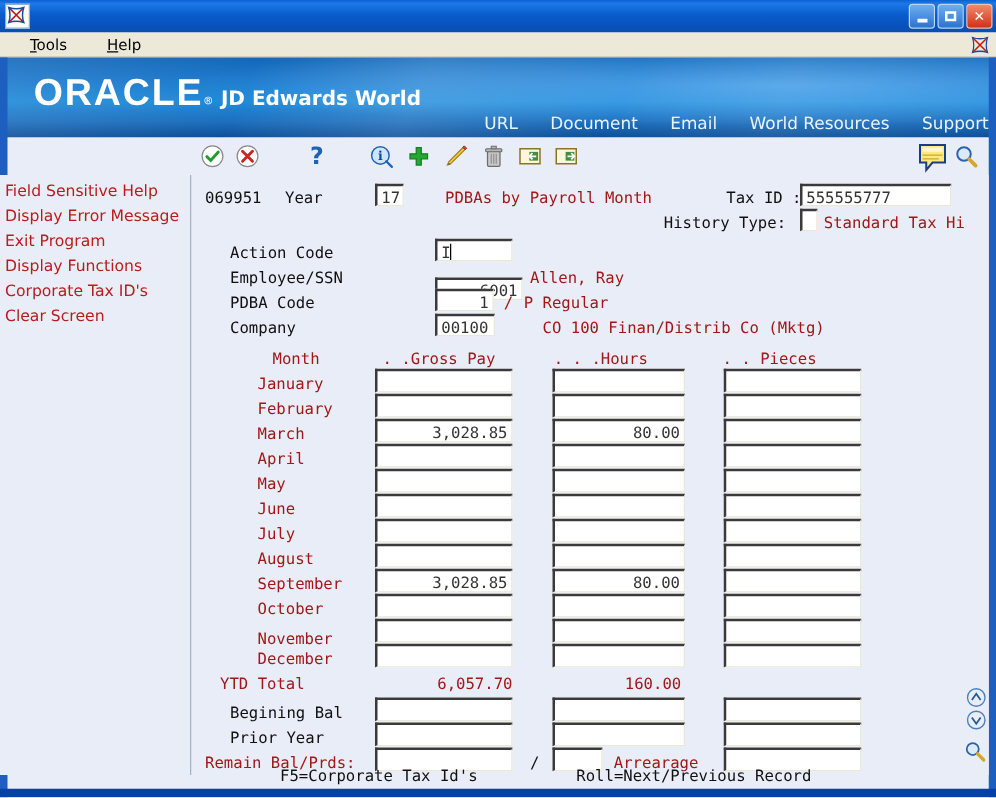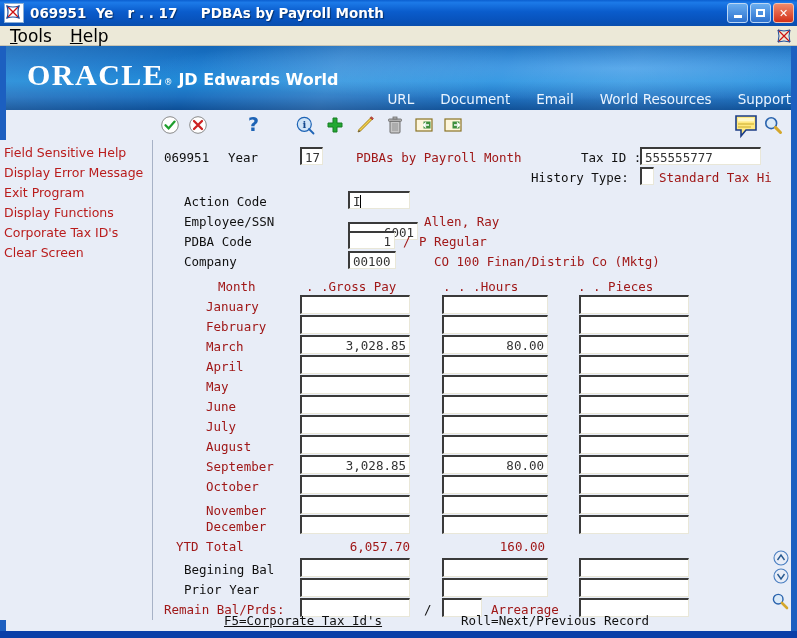--- a/index.html
+++ b/index.html
@@ -55,43 +55,43 @@
   
   .menubar {
     position: absolute; left: 0; top: 26px; width: 797px; height: 20px;
     background: #ece9d8;
     border-bottom: 1px solid #c9c5b4;
     box-sizing: border-box;
     display: flex; align-items: center;
   }
   .menuitem {
     font-family: "DejaVu Sans", sans-serif;
-    font-size: 17px; color: #000;
-    padding: 1px 8px; margin-left: 2px;
+    font-size: 12px; color: #000;
+    padding: 1px 8px; margin-left: 16px;
   }
   .menuitem u { text-decoration: underline; }
   .menu-right-ico { position: absolute; right: 5px; top: 2px; }
 
   
   .banner {
     position: absolute; left: 0; top: 46px; width: 797px; height: 64px;
     background:
       radial-gradient(ellipse at 78% 35%, rgba(120,195,255,0.55) 0%, rgba(120,195,255,0) 55%),
       linear-gradient(to bottom, #1467b8 0%, #1b79cc 30%, #1f8ad8 55%, #1d6fbe 80%, #0d4f96 100%);
     overflow: hidden;
   }
   .banner:after {
     content:""; position:absolute; left:0; top:0; width:100%; height:100%;
     background: linear-gradient(115deg, rgba(255,255,255,0.10) 0%, rgba(255,255,255,0) 25%,
                 rgba(255,255,255,0.12) 42%, rgba(255,255,255,0) 62%,
                 rgba(255,255,255,0.08) 78%, rgba(255,255,255,0) 100%);
   }
   .oracle-wrap { position: absolute; left: 27px; top: 12px; display: flex; align-items: baseline; z-index: 2;}
   .oracle-logo {
-    font-family: Liberation Serif, serif;
+    font-family: Liberation Sans, sans-serif;
     font-size: 30px; font-weight: bold; color: #ffffff;
     letter-spacing: 1.5px;
   }
   .oracle-reg { font-size: 10px; color:#fff; vertical-align: super; margin-left:1px;}
   .oracle-sub {
     font-family: "DejaVu Sans", sans-serif;
     font-size: 16px; font-weight: bold; color: #ffffff; margin-left: 7px;
   }
   .bannernav { position: absolute; right: 6px; bottom: 3px; display: flex; gap: 26px; z-index: 2;}
   .bnav {
@@ -178,21 +178,20 @@
 
 <div id="root">
 
   <div class="titlebar">
     <div class="title-ico">
       <svg width="16" height="16" viewBox="0 0 16 16">
         <path d="M2 2 L14 14 M14 2 L2 14" stroke="#c11" stroke-width="1.4" fill="none"></path>
         <path d="M2 2 Q8 4 14 2 Q12 8 14 14 Q8 12 2 14 Q4 8 2 2 Z" fill="none" stroke="#1b4b9c" stroke-width="1.2"></path>
       </svg>
     </div>
-    <div class="title-text">069951  Ye   r . . 17     PDBAs by Payroll Month</div>
     <div class="winbtns">
       <div class="wb min">
           <div class="glyph-min"></div>
         </div>
       <div class="wb max">
           <div class="glyph-max"></div>
         </div>
       <div class="wb close">
           <span>✕</span>
         </div>
@@ -426,21 +425,21 @@
     <div class="tx red" style="left:8px;top:463px;">Remain Bal/Prds:</div>
     <div class="fld r" style="left:144px;top:458px;width:110px;height:19px;"></div>
     <div class="tx blk" style="left:268px;top:463px;">/</div>
     <div class="fld r" style="left:286px;top:458px;width:40px;height:19px;"></div>
     <div class="tx red" style="left:335px;top:463px;">Arrearage</div>
     <div class="fld r" style="left:423px;top:458px;width:110px;height:19px;"></div>
 
   </div>
 
   <div class="footer">
-    <span class="tx blk" style="left:68px;top:2px;text-decoration:underline;">F5=Corporate Tax Id's</span>
+    <span class="tx blk" style="left:68px;top:2px;">F5=Corporate Tax Id's</span>
     <span class="tx blk" style="left:305px;top:2px;">Roll=Next/Previous Record</span>
   </div>
 
   <div class="sidebtn" style="top:550px">
     <svg width="16" height="16" viewBox="0 0 16 16">
         <circle cx="8" cy="8" r="7" fill="#e8edf7" stroke="#4a7fc1" stroke-width="1.1"></circle>
         <path d="M4.5 10 L8 5 L11.5 10" stroke="#28598f" stroke-width="1.4" fill="none"></path>
       </svg>
   </div>
   <div class="sidebtn" style="top:568px">

